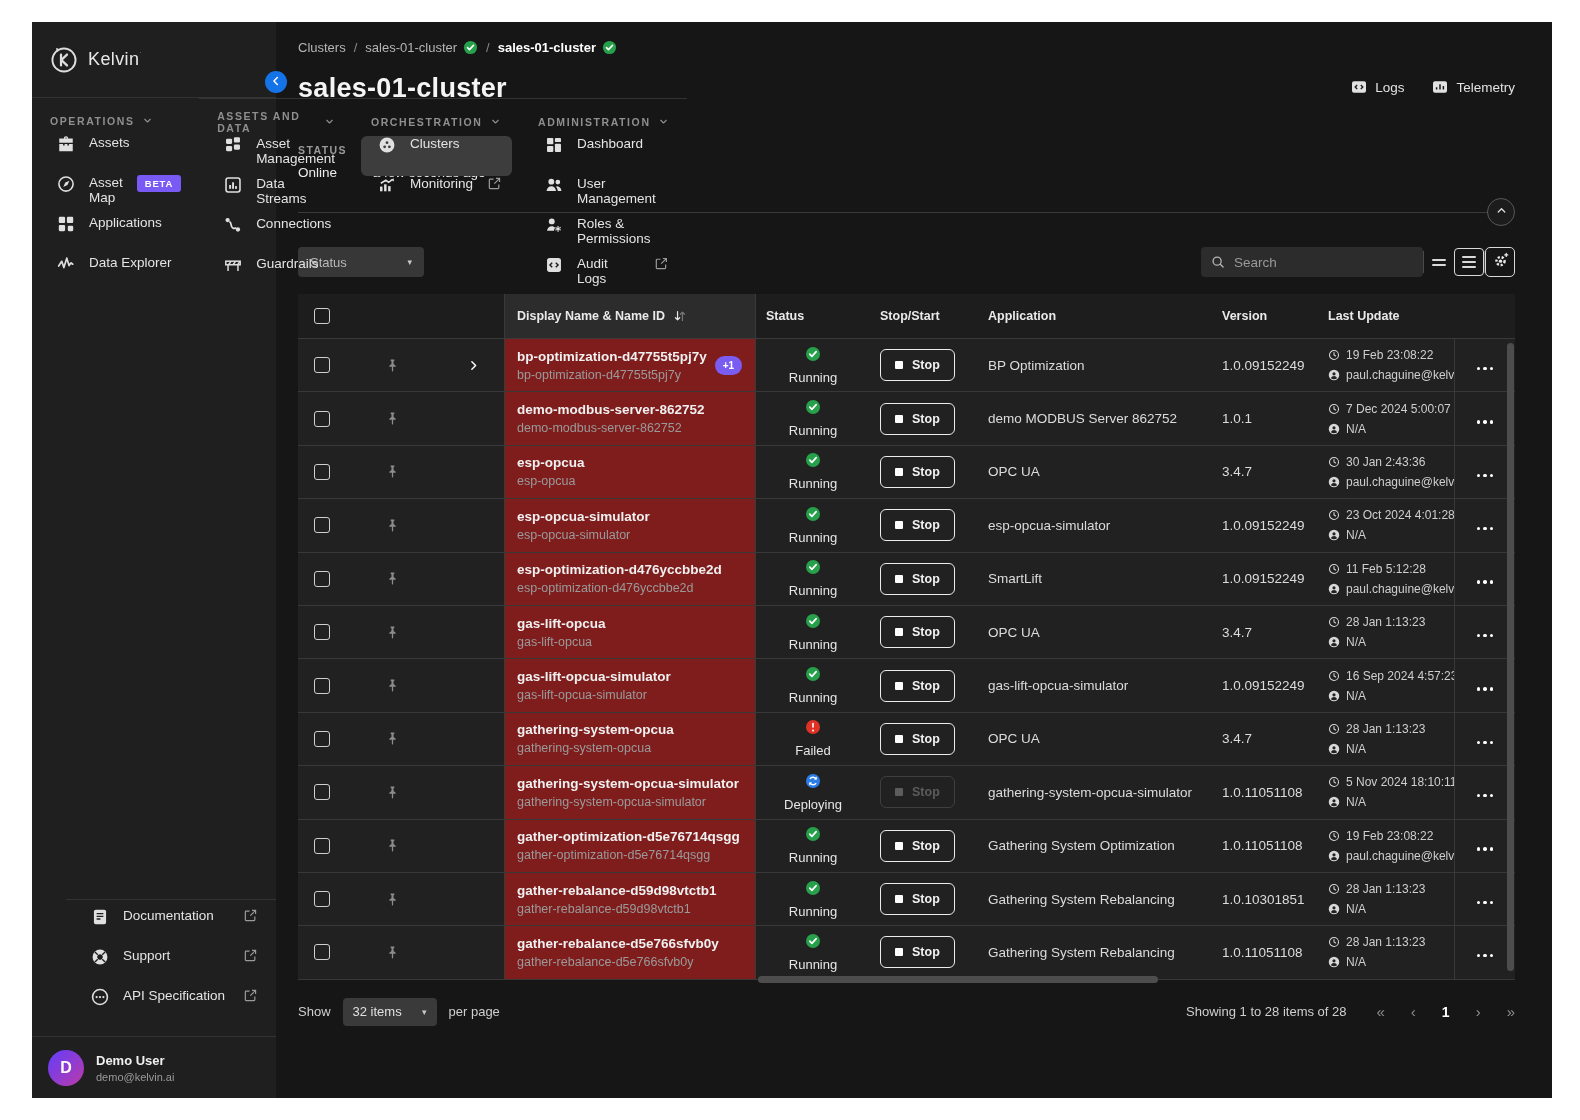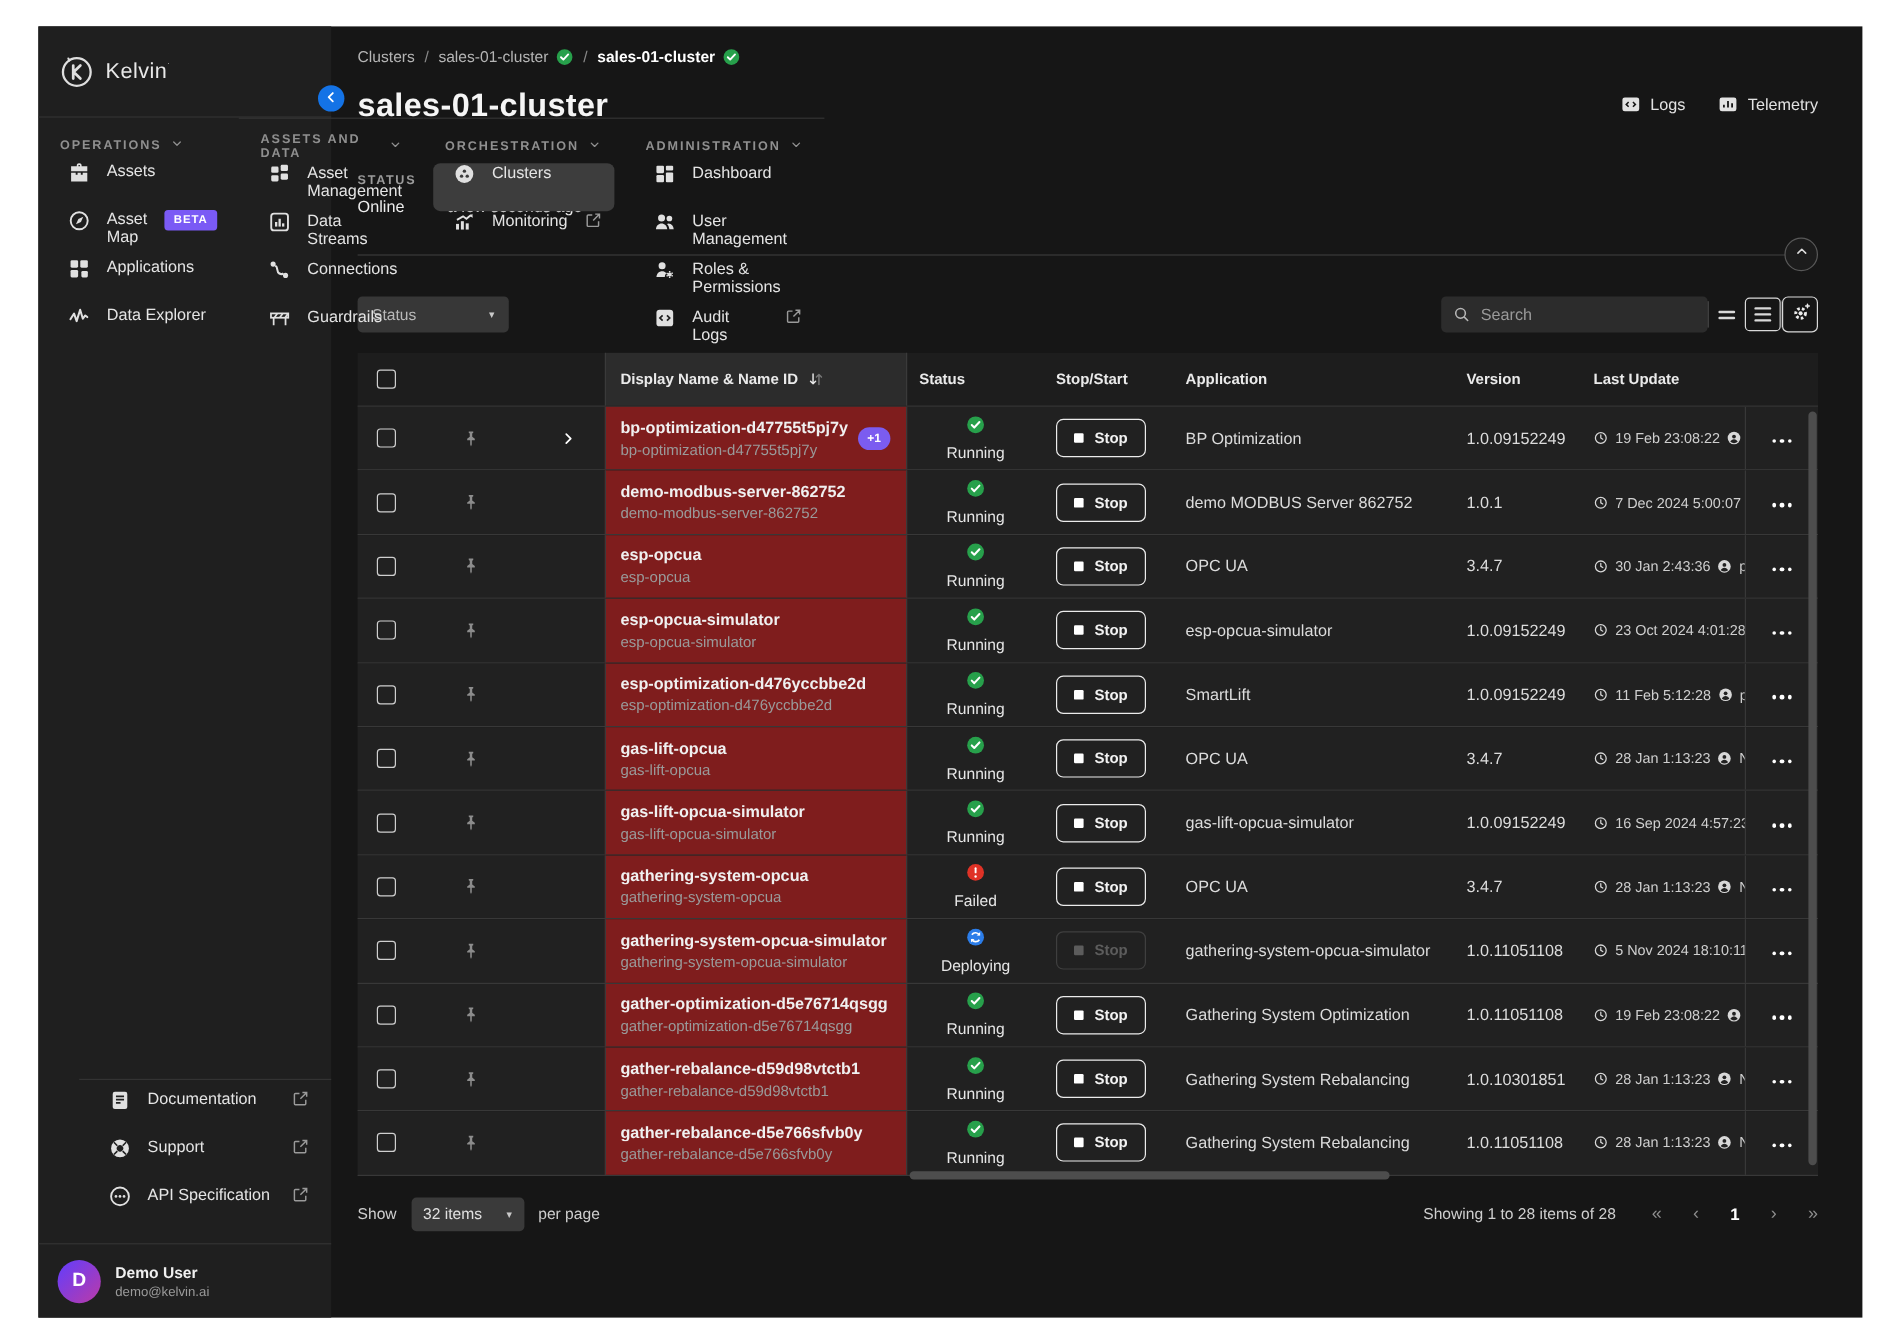--- a/index.html
+++ b/index.html
@@ -129,21 +129,21 @@
   .cell-status { display:flex; align-items:center; gap:8px; font-size:13px; color:#e6e6e6;flex-direction:column; }
   .st-ic { width:16px; height:16px; display:flex; flex-shrink:0; }
   .st-ic svg { width:100%; height:100%; }
   .stop-btn { display:inline-flex; align-items:center; gap:9px; border:1px solid #ececec;
     background:transparent; color:#f2f2f2; border-radius:6px; padding:8px 14px;
     font-size:12.5px; font-weight:bold; font-family:"Liberation Sans", sans-serif; cursor:pointer; }
   .stop-sq { width:8px; height:8px; background:#ffffff; border-radius:1px; }
   .stop-btn.disabled { border-color:#3f3f3f; color:#5c5c5c; cursor:default; }
   .stop-btn.disabled .stop-sq { background:#5c5c5c; }
   .cell-app, .cell-ver { font-size:13.5px; color:#dcdcdc; white-space:nowrap; overflow:hidden; }
-  .cell-upd { font-size:12px; color:#cfcfcf; display:flex; flex-direction:row; gap:6px; overflow:hidden; }
+  .cell-upd { font-size:12px; color:#cfcfcf; display:flex; flex-direction:column; gap:6px; overflow:hidden; }
   .upd-line { display:flex; align-items:center; gap:6px; white-space:nowrap; }
   .upd-ic { width:12px; height:12px; color:#d8d8d8; display:flex; flex-shrink:0; }
   .upd-ic svg { width:100%; height:100%; }
   .cell-actions { height:100%; display:flex; align-items:center; justify-content:center;
     border-left:1px solid #383838; cursor:pointer; }
   .dots span { display:inline-block; width:3.4px; height:3.4px; border-radius:50%;
     background:#ffffff; margin:0 1.6px; }
   .vthumb { position:absolute; right:1px; top:49px; bottom:9px; width:7px;
     background:#4d4d4d; border-radius:4px; }
   .hthumb { position:absolute; bottom:-3px; left:460px; width:400px; height:7px;

